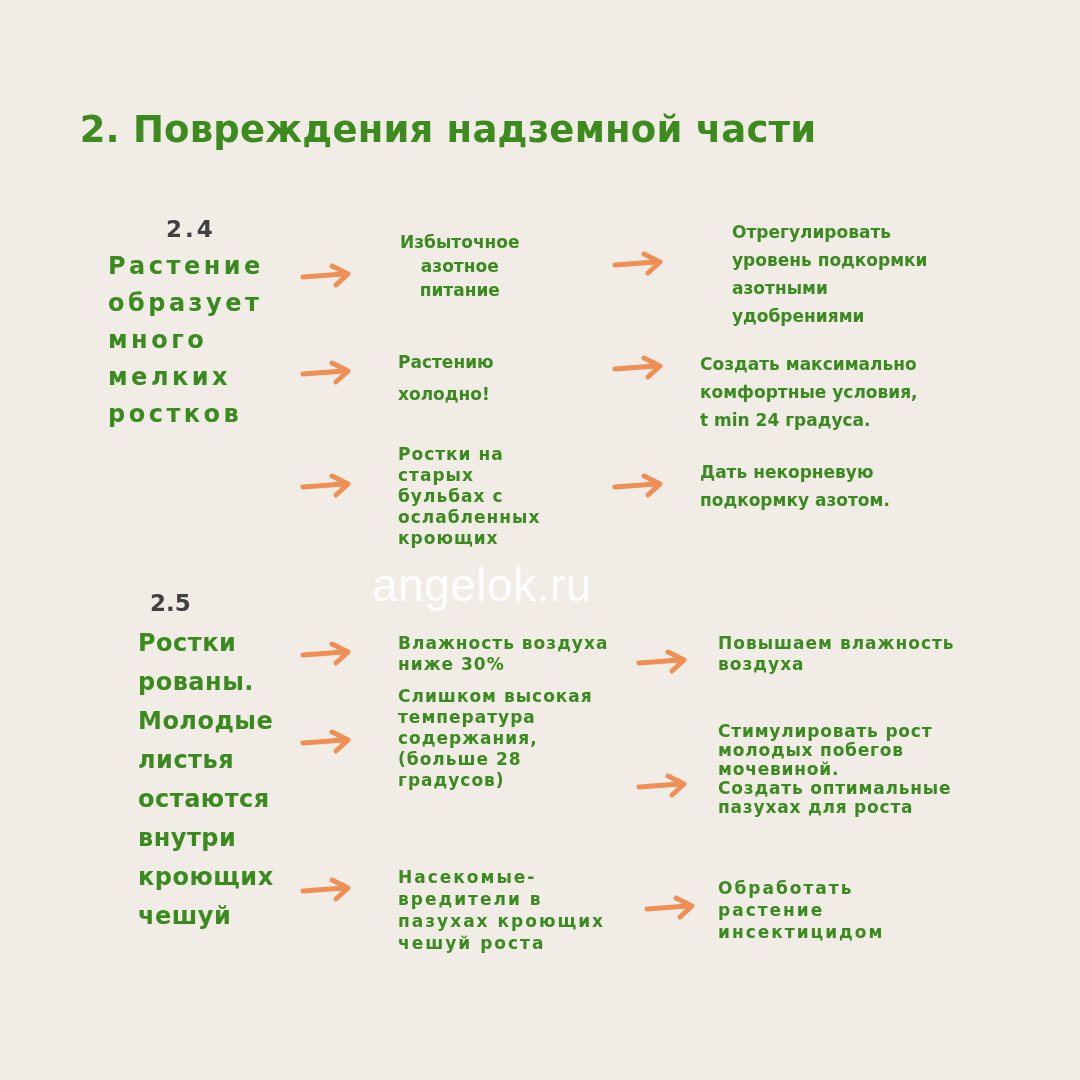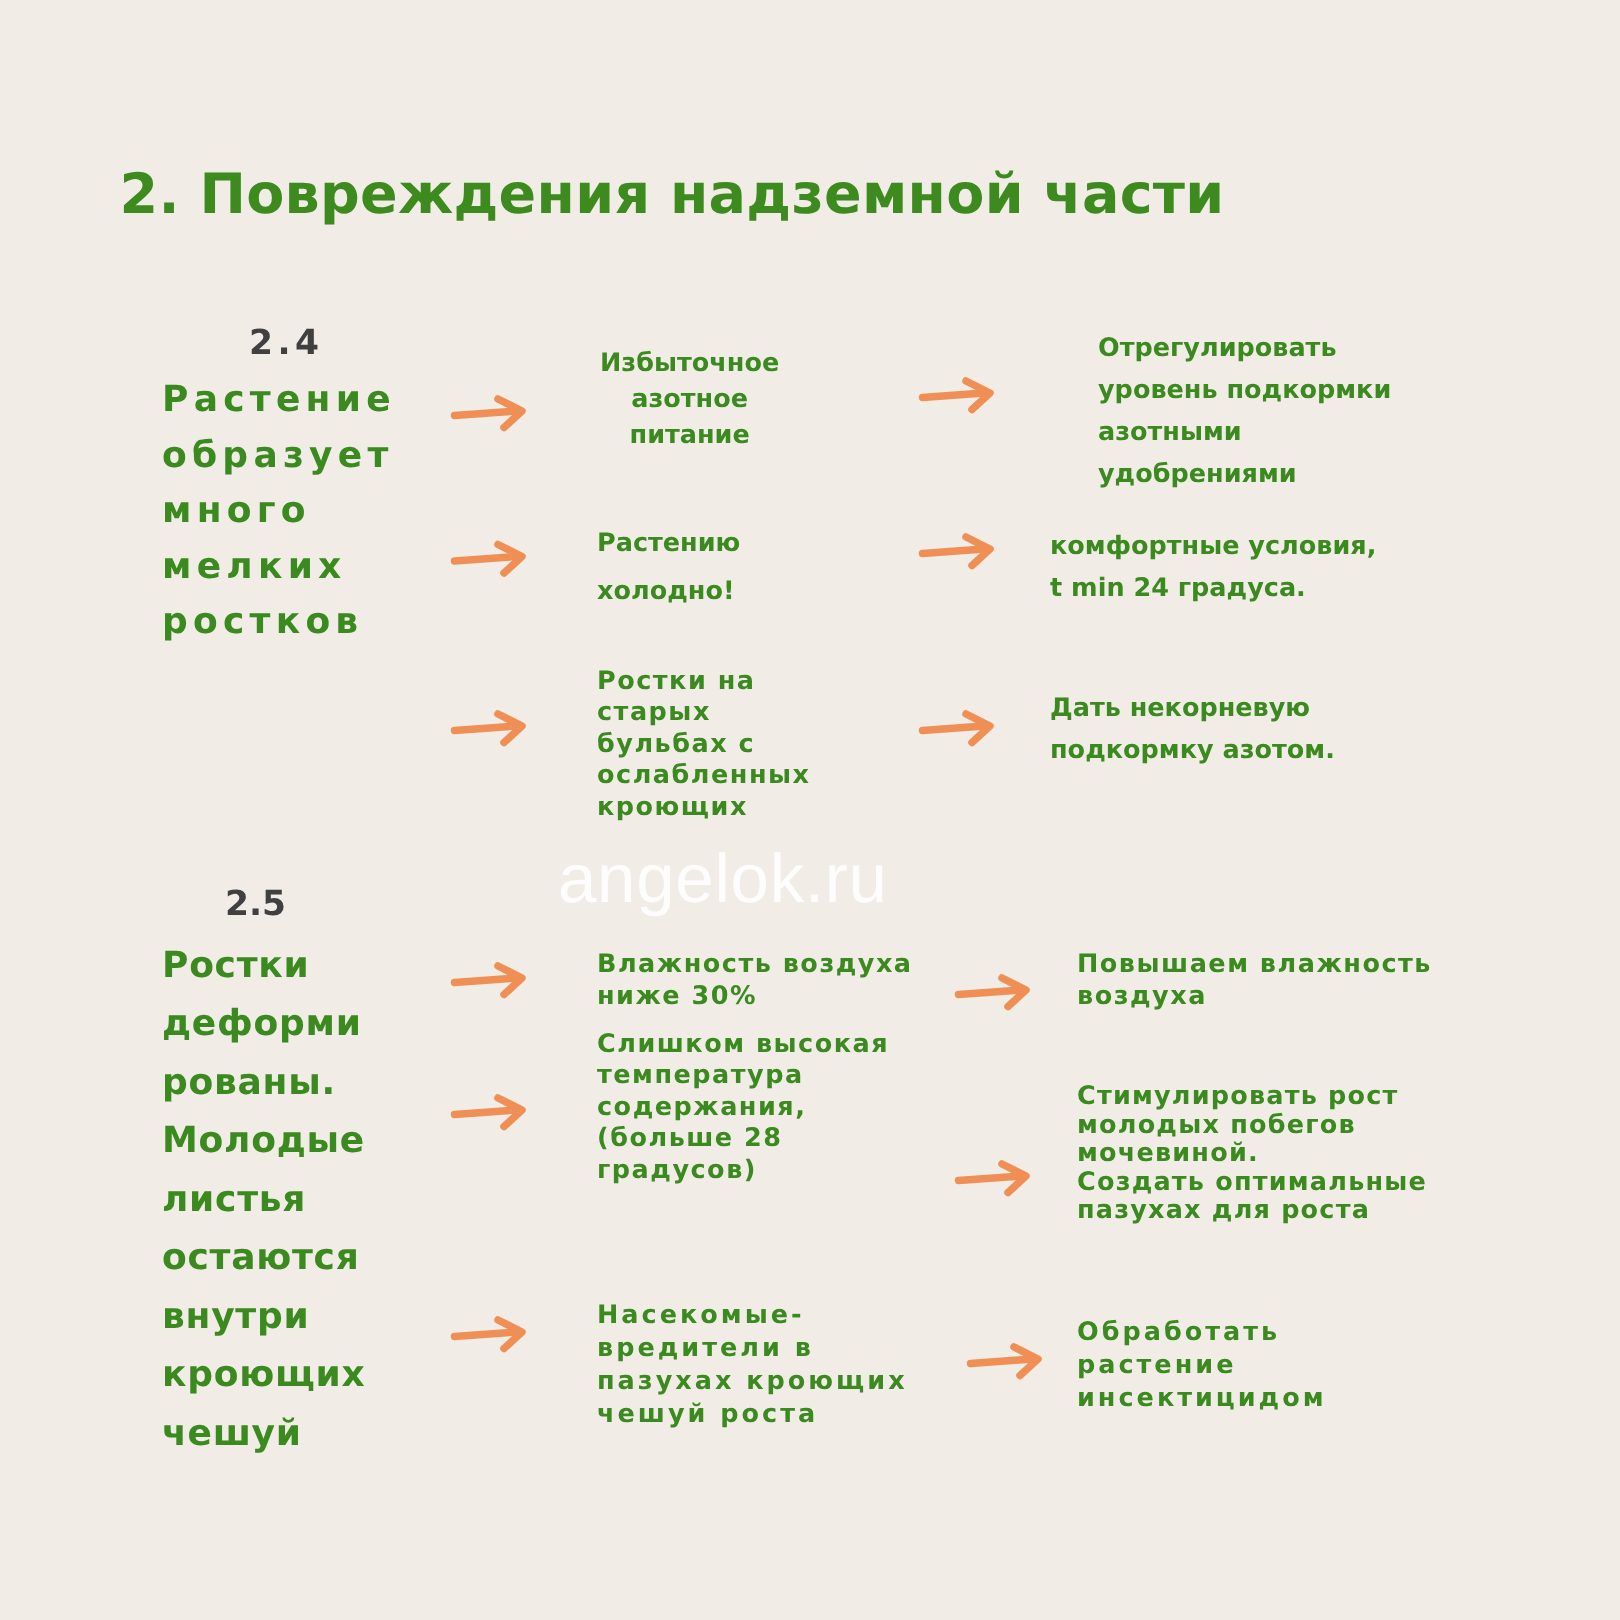--- a/index.html
+++ b/index.html
@@ -20,21 +20,21 @@
       letter-spacing: 0.2px;
     }
     .num {
       color: #404040; font-weight: bold; font-size: 23px;
     }
     .num.wide { letter-spacing: 3px; }
     .symptom {
       font-weight: bold; color: #3b8a1f;
     }
     .s1 { font-size: 24px; letter-spacing: 3.5px; line-height: 37px; }
-    .s2 { font-size: 24px; letter-spacing: 0.5px; line-height: 39px; }
+    .s2 { font-size: 24px; letter-spacing: 0.5px; line-height: 39px; margin-left: 30px; }
     .cell { font-weight: bold; color: #3b8a1f; font-size: 17px; }
     .cell.a { line-height: 24px; }
     .cell.b { line-height: 28px; }
     .cell.tight { line-height: 21px; letter-spacing: 1px; }
     .arrow { width: 52px; height: 28px; }
     .watermark {
       left: 372px; top: 558px;
       font-family: "Liberation Sans", sans-serif;
       font-size: 46px; color: #ffffff; opacity: 0.92;
       letter-spacing: 0.5px;
@@ -82,20 +82,21 @@
 </svg>
 <div class="abs cell" style="left:398px; top:346px; line-height:32px;">
   <span class="line">Растению</span>
   <span class="line">холодно!</span>
 </div>
 <svg class="abs arrow" style="left:612px; top:354px;" viewBox="0 0 52 28">
   <path d="M3 15 L44 12" stroke="#ef8f55" stroke-width="5" stroke-linecap="round" fill="none"></path>
   <path d="M32 4 L48 12 L36 23" stroke="#ef8f55" stroke-width="5" stroke-linecap="round" stroke-linejoin="round" fill="none"></path>
 </svg>
 <div class="abs cell b" style="left:700px; top:350px;">
+  <span class="line">Создать максимально</span>
   <span class="line">комфортные условия,</span>
   <span class="line">t min 24 градуса.</span>
 </div>
 
 <svg class="abs arrow" style="left:300px; top:472px;" viewBox="0 0 52 28">
   <path d="M3 15 L44 12" stroke="#ef8f55" stroke-width="5" stroke-linecap="round" fill="none"></path>
   <path d="M32 4 L48 12 L36 23" stroke="#ef8f55" stroke-width="5" stroke-linecap="round" stroke-linejoin="round" fill="none"></path>
 </svg>
 <div class="abs cell tight" style="left:398px; top:444px;">
   <span class="line">Ростки на</span>
@@ -112,21 +113,20 @@
   <span class="line">Дать некорневую</span>
   <span class="line">подкормку азотом.</span>
 </div>
 
 <div class="abs watermark">angelok.ru</div>
 
 <div class="abs num" style="left:150px; top:590px;">2.5</div>
 
 <div class="abs symptom s2" style="left:108px; top:624px;">
   <span class="line">Ростки</span>
-  <span class="line">деформи</span>
   <span class="line">рованы.</span>
   <span class="line">Молодые</span>
   <span class="line">листья</span>
   <span class="line">остаются</span>
   <span class="line">внутри</span>
   <span class="line">кроющих</span>
   <span class="line">чешуй</span>
 </div>
 
 <svg class="abs arrow" style="left:300px; top:640px;" viewBox="0 0 52 28">

